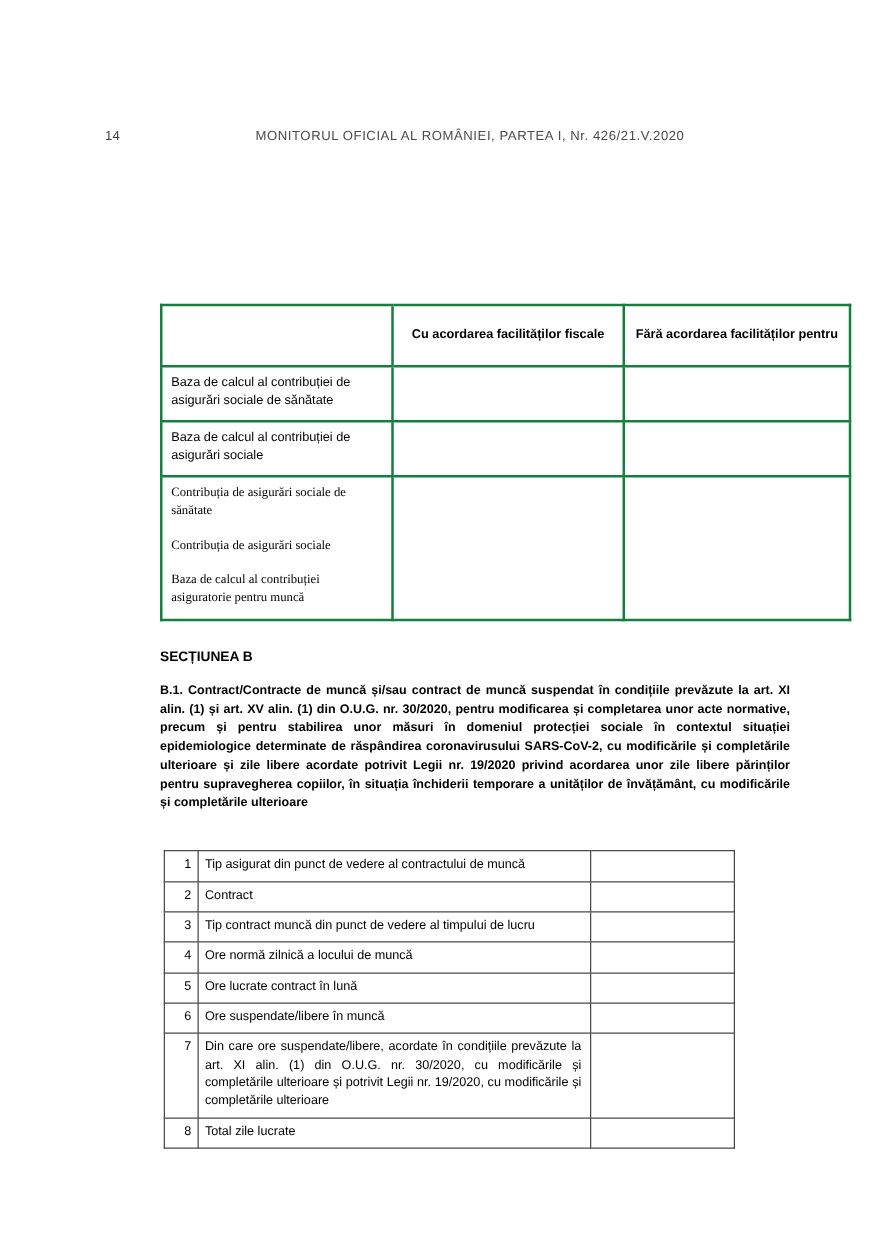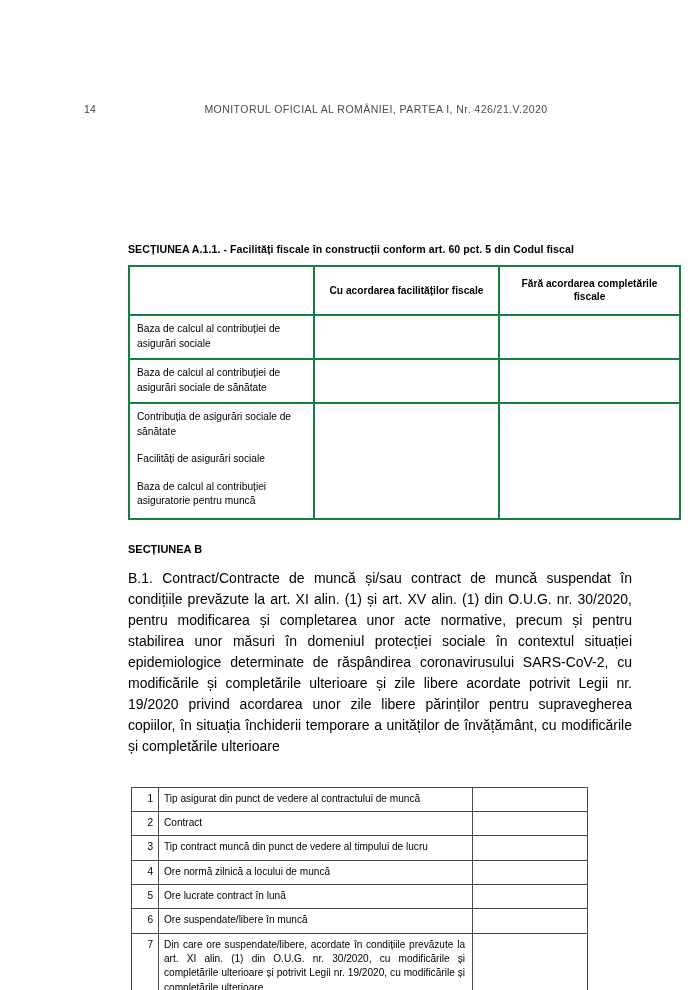--- a/index.html
+++ b/index.html
@@ -94,32 +94,33 @@
   table.t1 tbody td {
     line-height: 1.42;
   }
   .c1 { width: 169px; }
   .c2 { width: 169px; }
   .c3 { width: 165px; }
 
   .merged-lines p {
     margin: 0 0 13px 0;
     line-height: 1.42;
+    font-family: Liberation Serif, serif;
   }
   .merged-lines p:last-child { margin-bottom: 2px; }
 
   
   .sec-b-title {
     font-size: 11px;
     font-weight: bold;
     margin: 23px 0 13px 0;
   }
   .para {
-    font-size: 14px;
-    font-weight: normal;
+    font-size: 10px;
+    font-weight: bold;
     text-align: justify;
     line-height: 1.5;
     margin: 0;
     width: 504px;
   }
 
   
   table.t2 {
     width: 426px;
     margin-top: 30px;
@@ -150,45 +151,44 @@
 
 <div class="page">
 
   <div class="running-head">
     <div class="page-number">14</div>
     <div class="head-title">MONITORUL OFICIAL AL ROMÂNIEI, PARTEA I, Nr. 426/21.V.2020</div>
   </div>
 
   <div class="content">
 
-    <div class="sec-title">SECȚIUNEA A.1.1. - Facilități fiscale în construcții conform art. 60 pct. 5 din Codul fiscal</div>
 
     <table class="tbl t1">
       <thead>
         <tr>
           <th class="c1 blank"></th>
           <th class="c2">Cu acordarea facilităților fiscale</th>
-          <th class="c3">Fără acordarea completările fiscale</th>
+          <th class="c3">Fără acordarea facilităților pentru</th>
         </tr>
       </thead>
       <tbody>
+        <tr>
+          <td class="c1" style="height:25px">Baza de calcul al contribuției de asigurări sociale de sănătate</td>
+          <td class="c2"></td>
+          <td class="c3"></td>
+        </tr>
         <tr>
           <td class="c1" style="height:25px">Baza de calcul al contribuției de asigurări sociale</td>
           <td class="c2"></td>
           <td class="c3"></td>
         </tr>
         <tr>
-          <td class="c1" style="height:25px">Baza de calcul al contribuției de asigurări sociale de sănătate</td>
-          <td class="c2"></td>
-          <td class="c3"></td>
-        </tr>
-        <tr>
           <td class="c1 merged-lines" style="height:88px">
             <p>Contribuția de asigurări sociale de sănătate</p>
-            <p>Facilități de asigurări sociale</p>
+            <p>Contribuția de asigurări sociale</p>
             <p>Baza de calcul al contribuției asiguratorie pentru muncă</p>
           </td>
           <td class="c2"></td>
           <td class="c3"></td>
         </tr>
       </tbody>
     </table>
 
     <div class="sec-b-title">SECȚIUNEA B</div>
 

